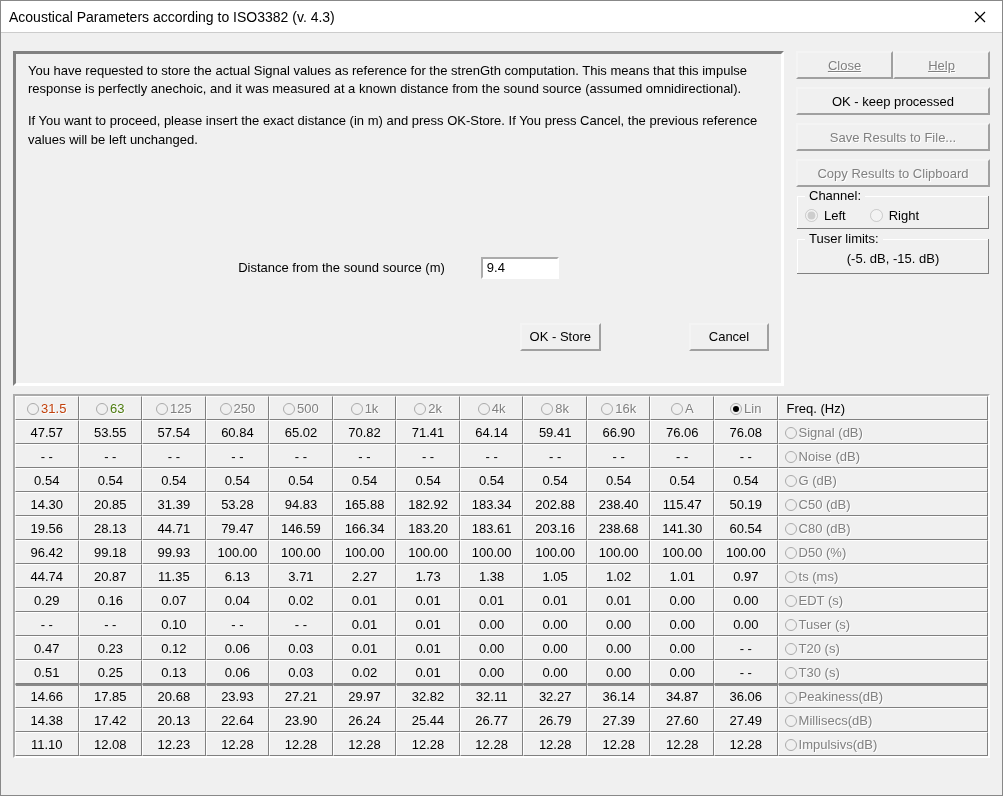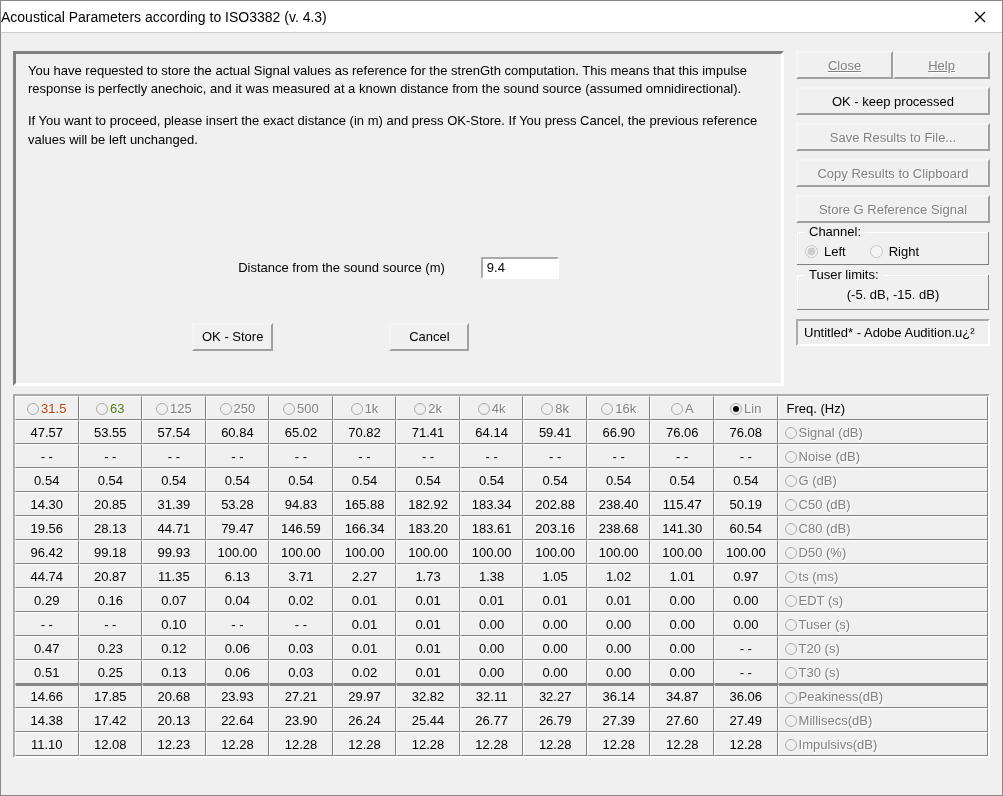--- a/index.html
+++ b/index.html
@@ -16,21 +16,21 @@
     background: #f0f0f0;
     border: 1px solid #888;
     position: relative;
     overflow: hidden;
   }
   .titlebar {
     height: 32px;
     background: #fff;
     display: flex;
     align-items: center;
-    padding: 0 0 0 0;
+    padding: 0 0 0 8px;
     border-bottom: 1px solid #ccc;
   }
   .titlebar-title {
     flex: 1;
     font-size: 14px;
   }
   .titlebar-close {
     width: 45px;
     height: 30px;
     display: flex;
@@ -69,22 +69,22 @@
     font-family: inherit;
     font-size: 13px;
     width: 78px;
     height: 22px;
     border: 2px inset #fff;
     padding: 1px 4px;
     background: #fff;
   }
   .panel-btn-row {
     display: flex;
-    justify-content: flex-start;
-    gap: 116px;
+    justify-content: flex-end;
+    gap: 88px;
     margin-top: 44px;
     padding-left: 164px;
   }
   .btn {
     font-family: inherit;
     font-size: 13px;
     background: #f0f0f0;
     border: 2px outset #f4f4f4;
     padding: 4px 8px;
     text-align: center;
@@ -238,42 +238,40 @@
     </div>
 
     <div class="side">
       <div class="side-row2">
         <button class="btn" disabled=""><u>Close</u></button>
         <button class="btn" disabled=""><u>Help</u></button>
       </div>
       <button class="btn">OK - keep processed</button>
       <button class="btn" disabled="">Save Results to File...</button>
       <button class="btn" disabled="">Copy Results to Clipboard</button>
-      <button class="btn" disabled="">Store G Reference Signal</button>
 
       <div class="fieldset inset">
         <div class="legend">Channel:</div>
         <div class="radio-row">
           <label class="radio">
             <input type="radio" name="ch" checked="" disabled="" style="">
             <span>Left</span>
           </label>
           <label class="radio">
             <input type="radio" name="ch" disabled="" style="">
             <span>Right</span>
           </label>
         </div>
       </div>
 
       <div class="fieldset inset">
         <div class="legend">Tuser  limits:</div>
         <div class="tuser-val">(-5. dB, -15. dB)</div>
       </div>
 
-      <div class="status-box">Untitled* - Adobe Audition.u¿²</div>
     </div>
   </div>
 
   <div class="grid-wrap">
     <div class="grid-section">
       <table>
         <colgroup>
           <col class="w">
             <col class="w">
             <col class="w">

